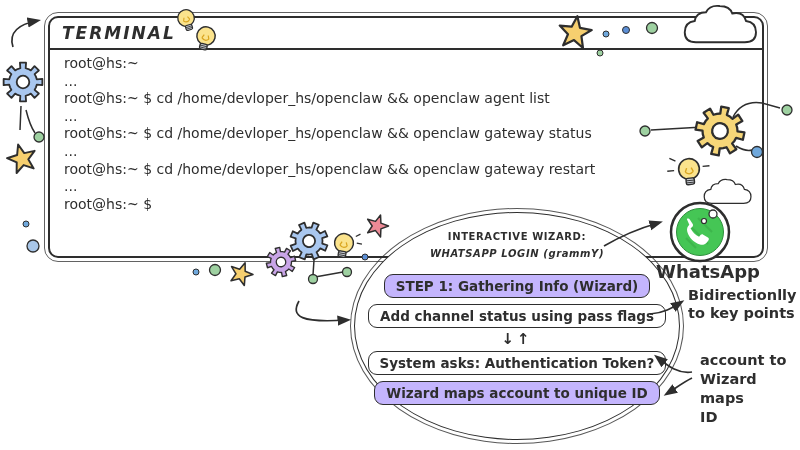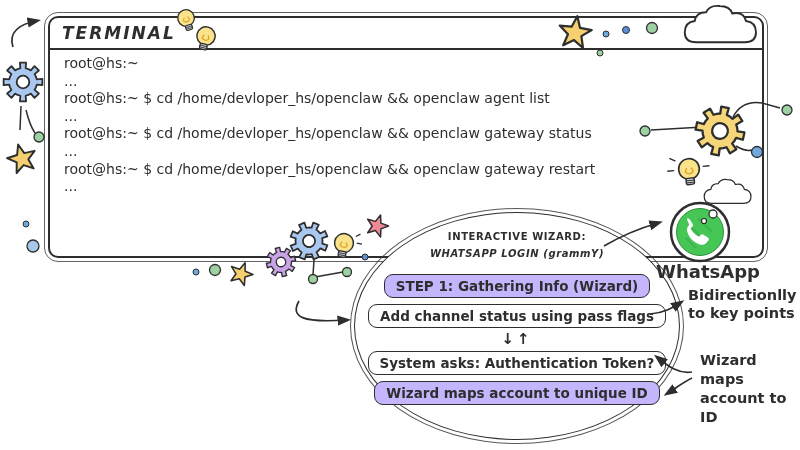--- a/index.html
+++ b/index.html
@@ -54,20 +54,21 @@
     </div>
     <div class="tbody">
       <div class="tline">root@hs:~</div>
       <div class="tline">...</div>
       <div class="tline">root@hs:~ $ cd /home/devloper_hs/openclaw &amp;&amp; openclaw agent list</div>
       <div class="tline">...</div>
       <div class="tline">root@hs:~ $ cd /home/devloper_hs/openclaw &amp;&amp; openclaw gateway status</div>
       <div class="tline">...</div>
       <div class="tline">root@hs:~ $ cd /home/devloper_hs/openclaw &amp;&amp; openclaw gateway restart</div>
       <div class="tline">...</div>
+      <div class="tline">root@hs:~ $</div>
     </div>
   </div>
 
   <div class="wizard">
     <div class="wizard-inner">
       <div class="wtitle">INTERACTIVE WIZARD:</div>
       <div class="wtitle second">WHATSAPP LOGIN (grammY)</div>
       <div class="wbox hl">STEP 1: Gathering Info (Wizard)</div>
       <div class="wbox">Add channel status using pass flags</div>
       <div class="updown">↓↑</div>
@@ -84,22 +85,22 @@
       <path transform="scale(1.55)" fill="#ffffff" d="M-6.9,-4.6 c-1.2,1.1 -1.8,2.7 -1.3,4.4 c1.1,3.9 4.3,7.1 8.2,8.2 c1.7,0.5 3.3,-0.1 4.4,-1.3 l1,-1.2 c0.5,-0.6 0.4,-1.5 -0.3,-1.9 l-3,-1.9 c-0.6,-0.4 -1.4,-0.2 -1.8,0.3 l-0.9,1.1 c-2.3,-1 -4.5,-3.2 -5.5,-5.5 l1.1,-0.9 c0.5,-0.4 0.7,-1.2 0.3,-1.8 l-1.9,-3 c-0.4,-0.7 -1.3,-0.8 -1.9,-0.3 z"></path>
     </svg>
   </div>
   <div class="wa-label">WhatsApp</div>
 
   <div class="ann ann-bi">
     <div>Bidirectionlly</div>
     <div>to key points</div>
   </div>
   <div class="ann ann-wm">
+    <div>account to</div>
     <div>Wizard maps</div>
-    <div>account to</div>
     <div>ID</div>
   </div>
 
   <svg class="decor" viewBox="0 0 800 450">
     <defs>
       <marker id="ah" markerWidth="9" markerHeight="8" refX="5" refY="3" orient="auto">
         <path d="M0,0 L8,3 L0,6 Z" fill="#2e2e2e"></path>
       </marker>
       <g id="gear">
         <path stroke="#2e2e2e" stroke-width="1.3" stroke-linejoin="round" d="M9.24,-3.83 L9.82,-1.91 13.83,-2.19 13.83,2.19 9.82,1.91 9.24,3.83 8.29,5.59 11.33,8.23 8.23,11.33 5.59,8.29 3.83,9.24 1.91,9.82 2.19,13.83 -2.19,13.83 -1.91,9.82 -3.83,9.24 -5.59,8.29 -8.23,11.33 -11.33,8.23 -8.29,5.59 -9.24,3.83 -9.82,1.91 -13.83,2.19 -13.83,-2.19 -9.82,-1.91 -9.24,-3.83 -8.29,-5.59 -11.33,-8.23 -8.23,-11.33 -5.59,-8.29 -3.83,-9.24 -1.91,-9.82 -2.19,-13.83 2.19,-13.83 1.91,-9.82 3.83,-9.24 5.59,-8.29 8.23,-11.33 11.33,-8.23 8.29,-5.59 Z"></path>

